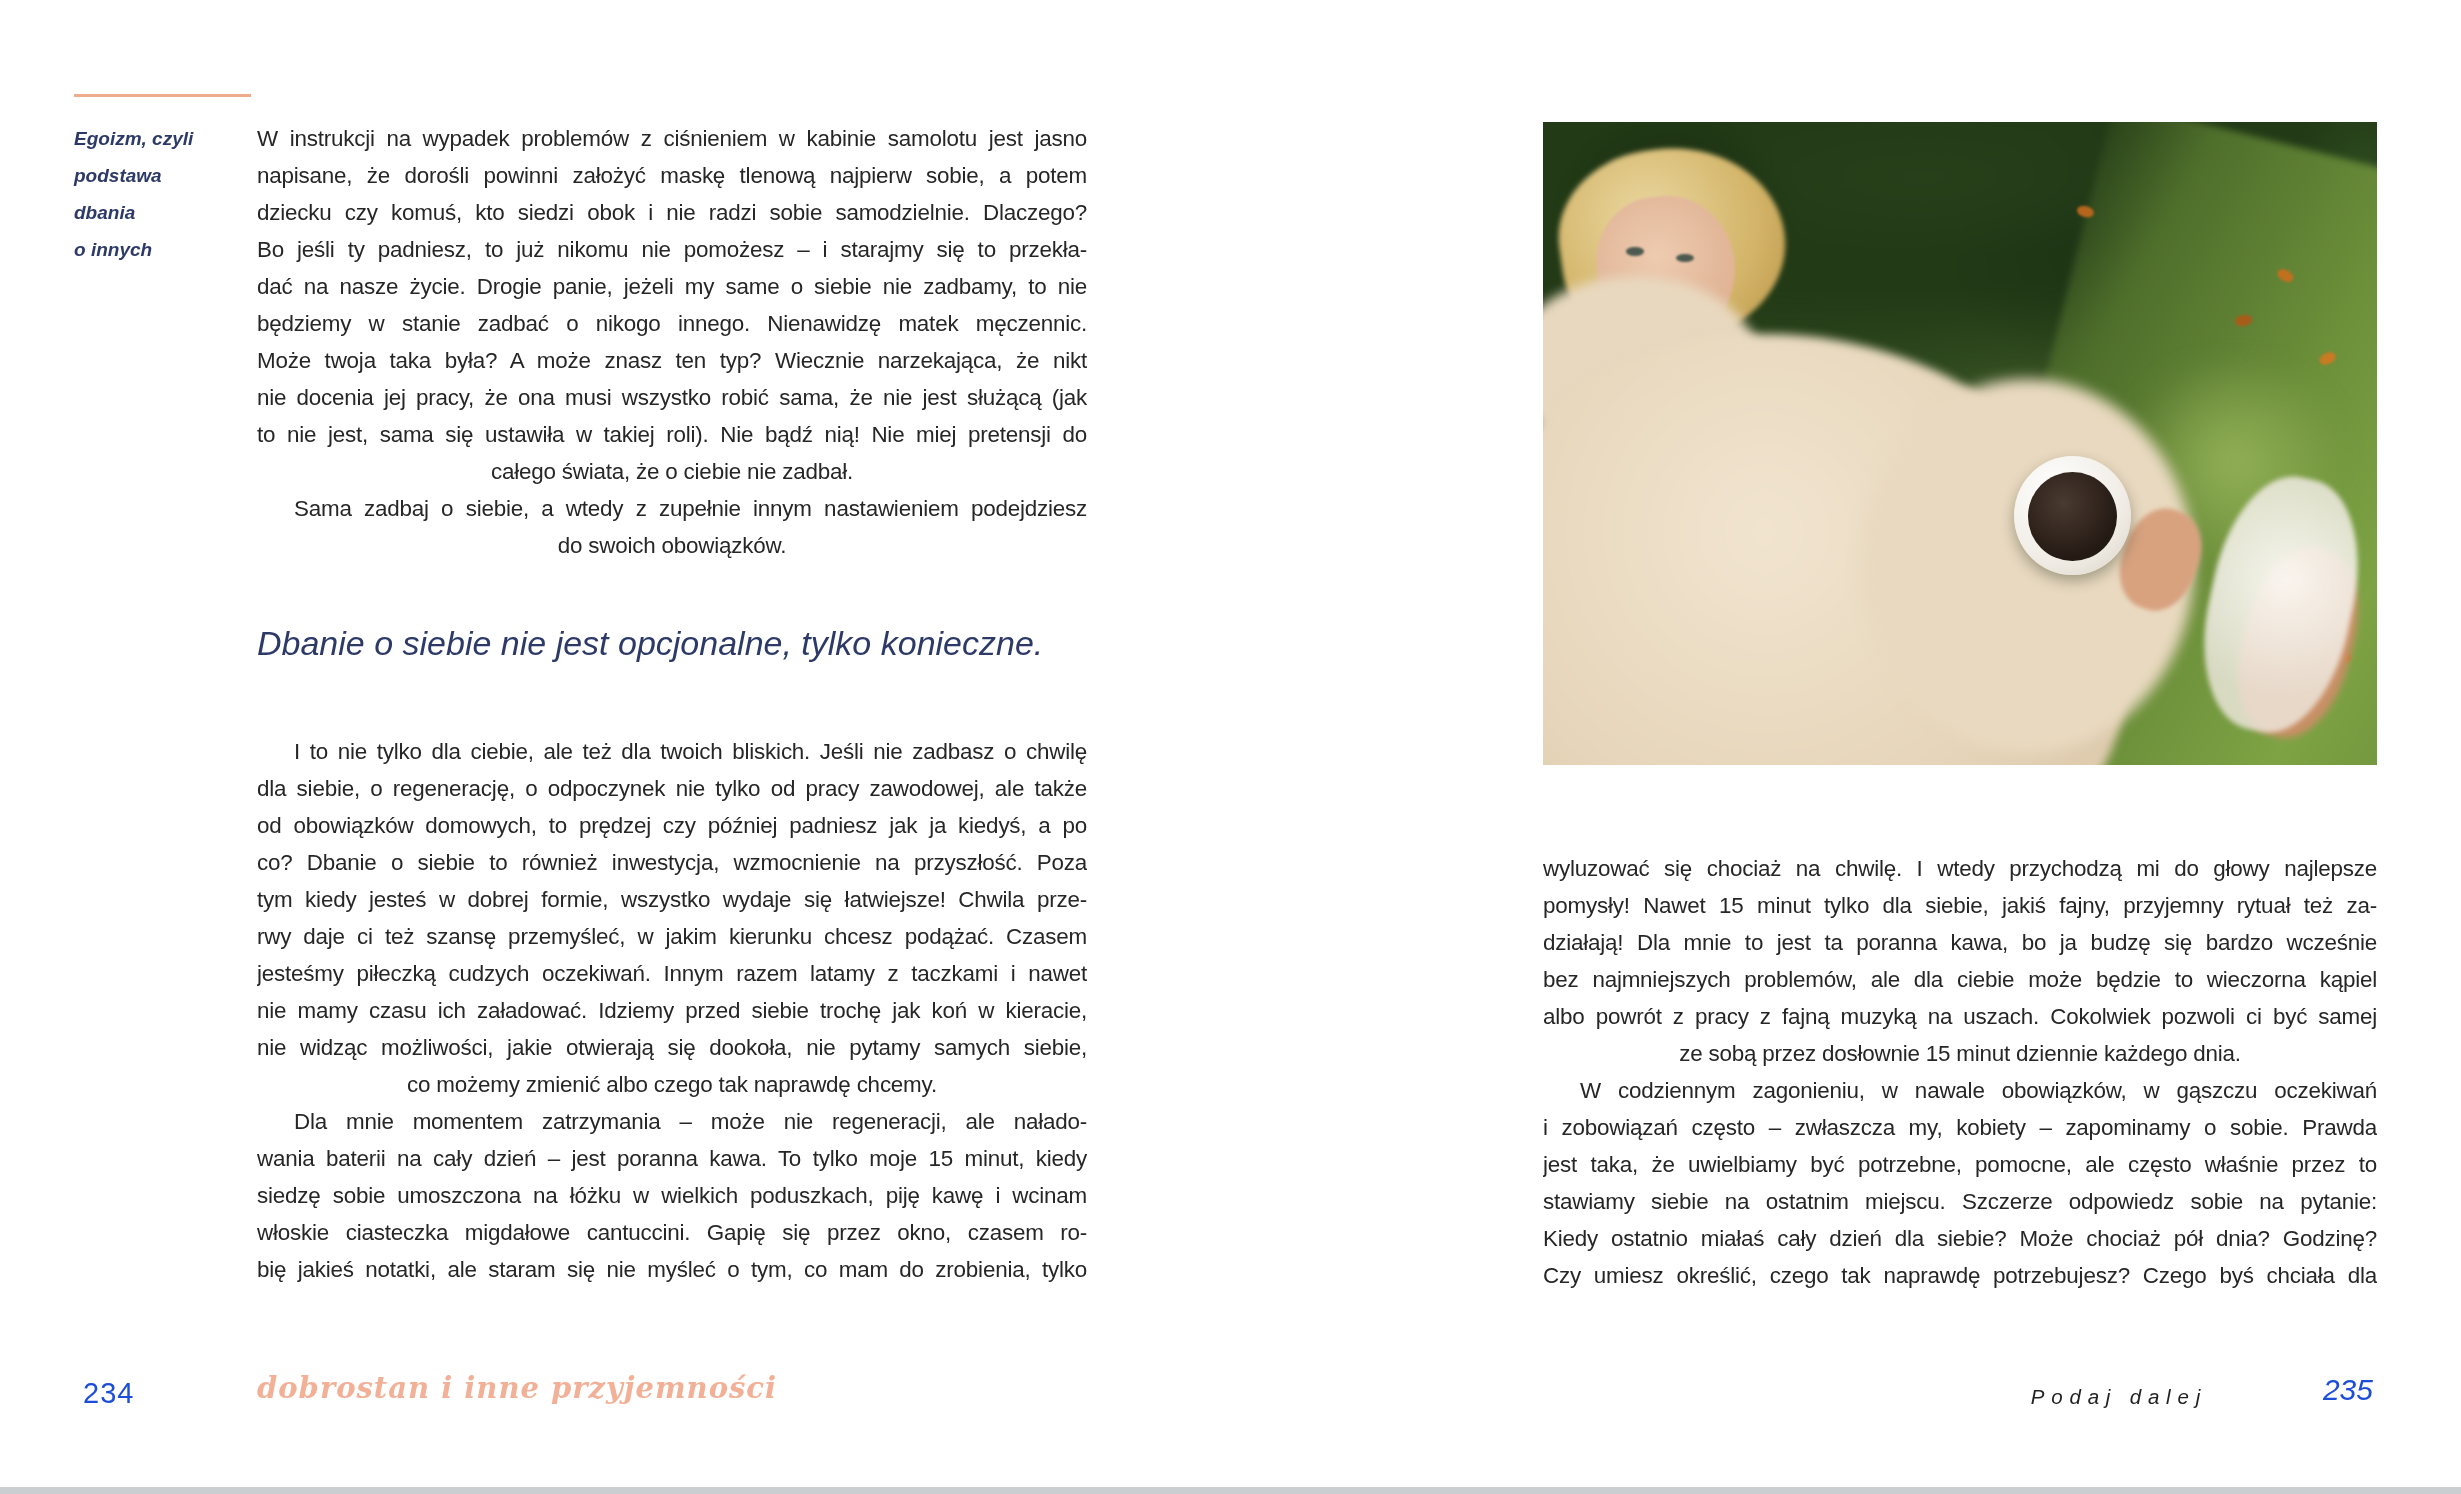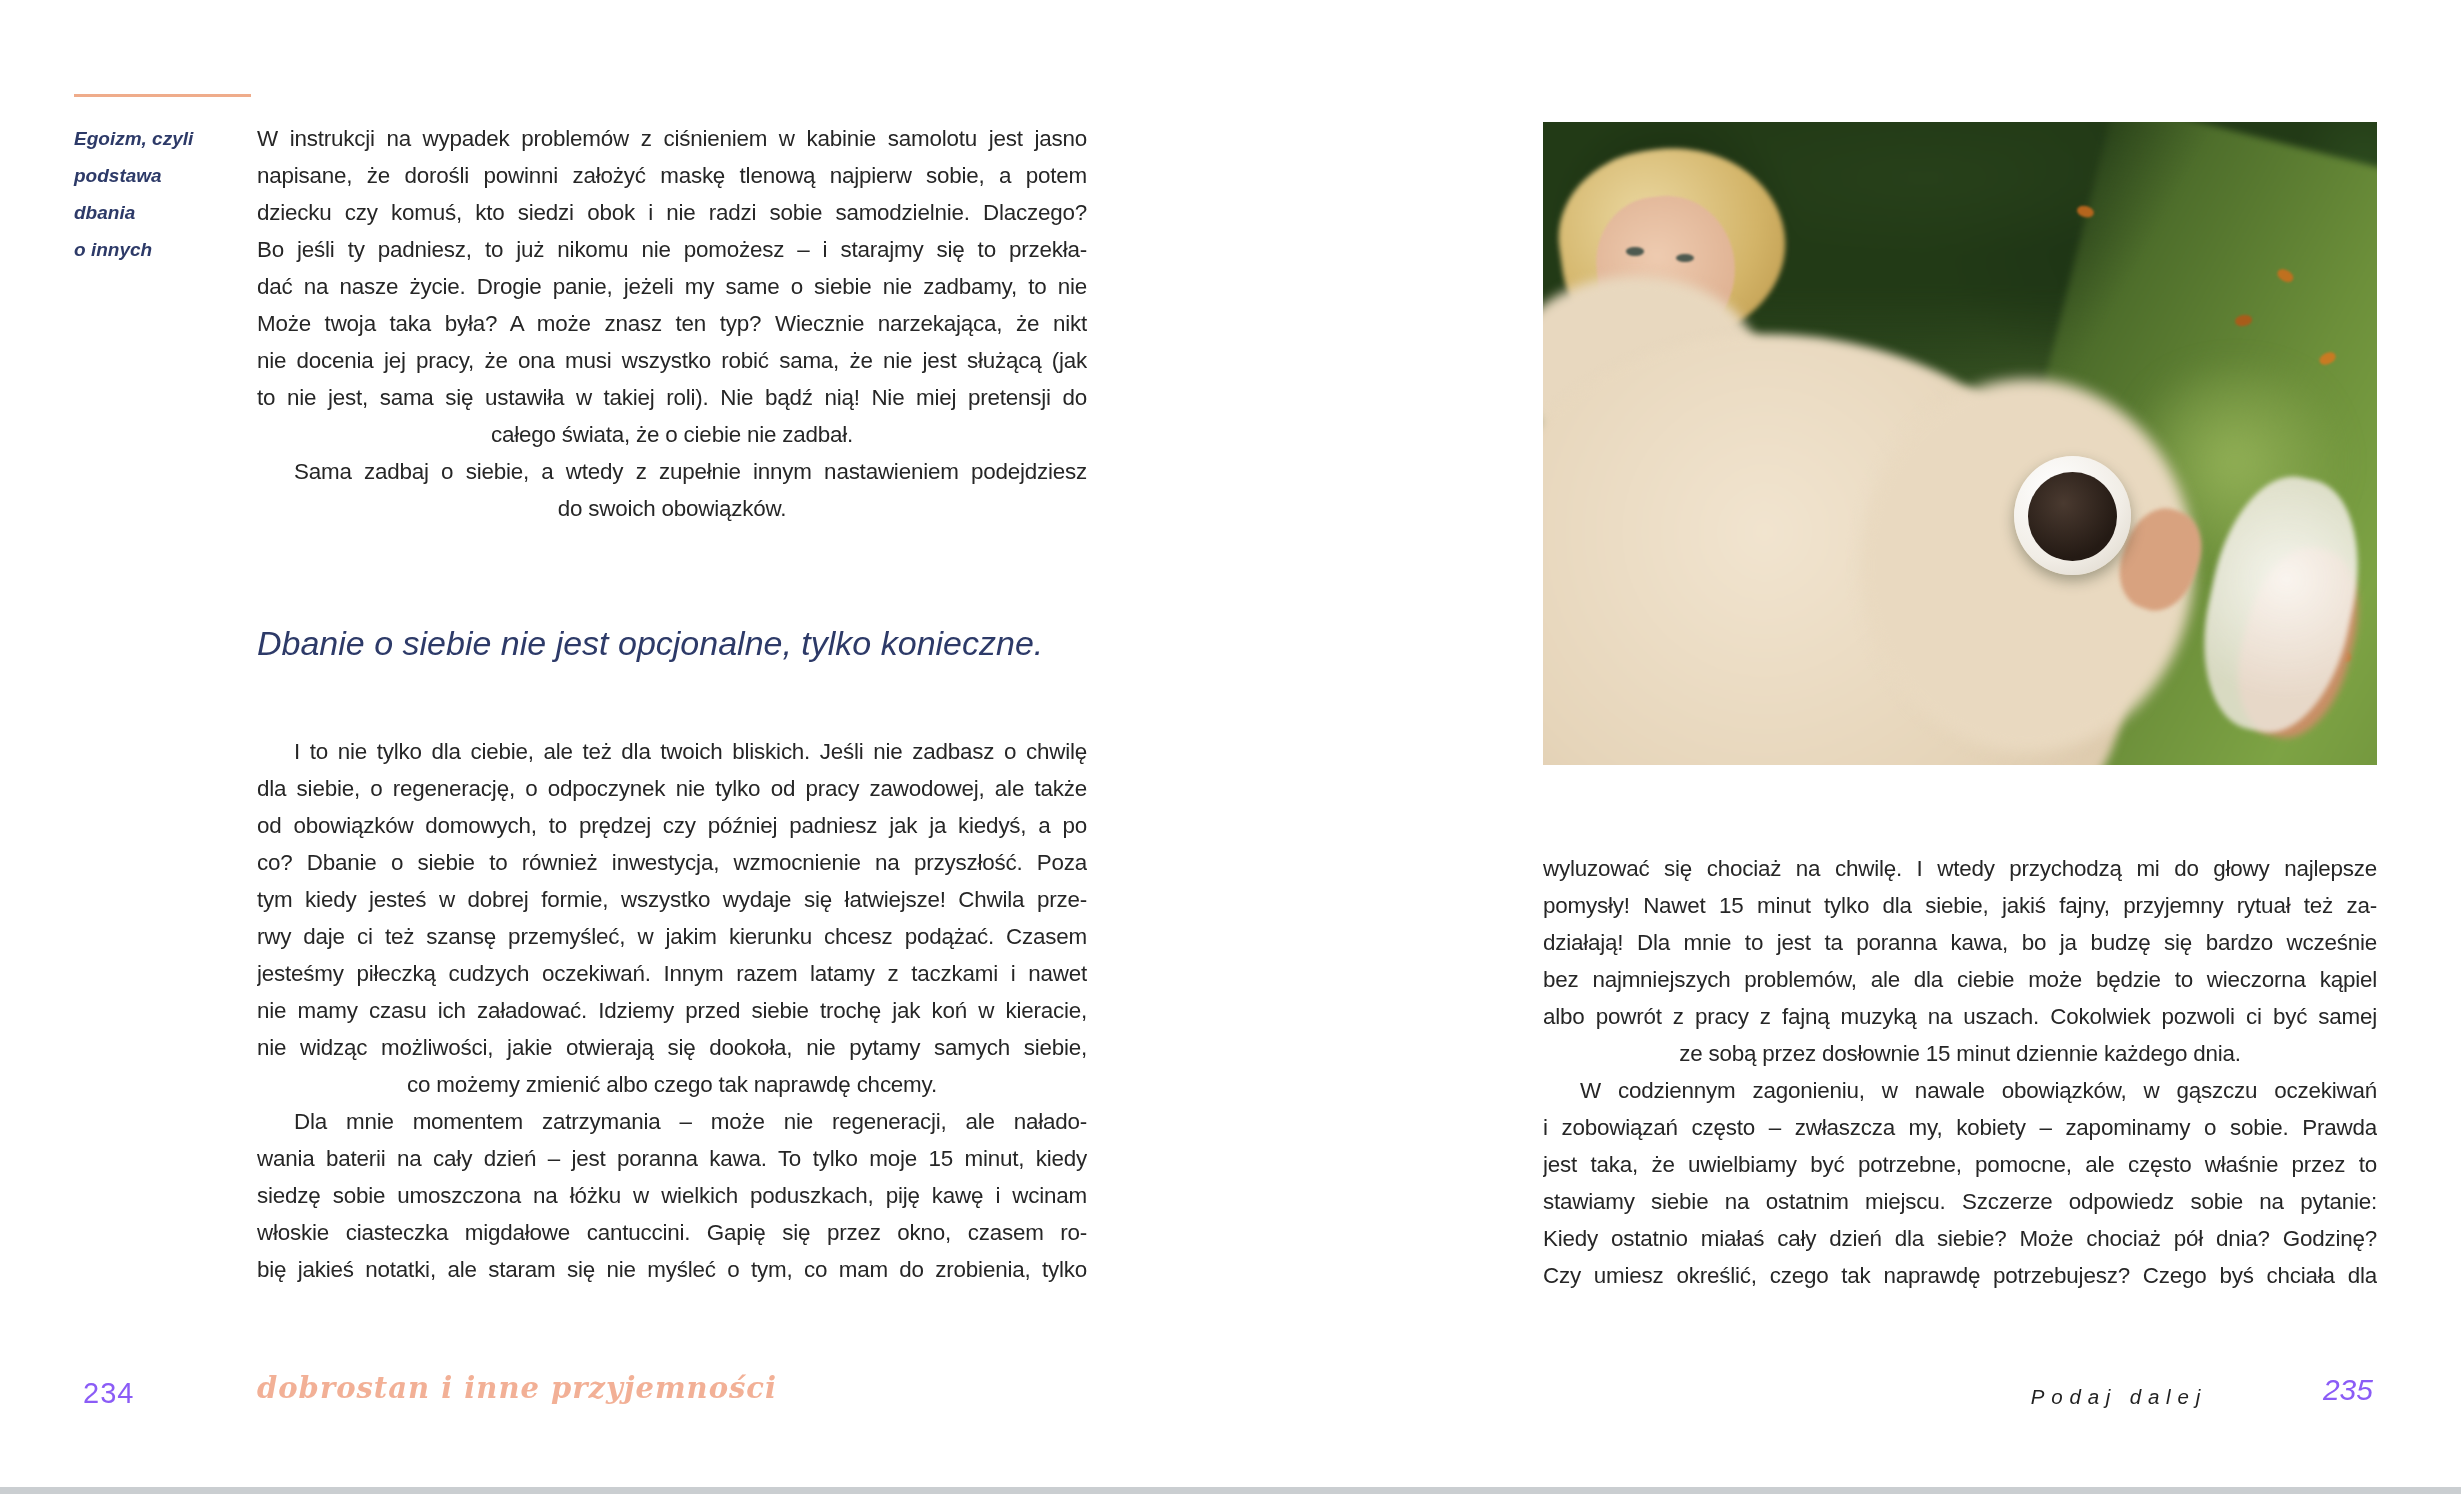--- a/index.html
+++ b/index.html
@@ -16,21 +16,21 @@
   .jline.indent{text-indent:37px;}
   
   .margin-rule{position:absolute;left:74px;top:94px;width:177px;height:2.9px;background:#efac8b;}
   .margin-note{position:absolute;left:74px;top:120px;width:181px;
     color:#2d3a68;font-weight:bold;font-style:italic;font-size:19px;}
   .mline{height:37px;line-height:37px;}
   
   .heading{position:absolute;left:257px;top:624px;width:839px;margin:0;
     color:#2d3a68;font-style:italic;font-weight:400;font-size:34px;line-height:39px;}
   
-  .pagenum{position:absolute;color:#8b5cf6;}
+  .pagenum{position:absolute;color:#1d4ed8;}
   .pn-left{left:83px;top:1377px;font-size:29px;letter-spacing:1px;}
   .pn-right{right:89px;top:1373px;font-size:30px;font-style:italic;}
   .footer-title{position:absolute;left:257px;top:1371px;
     font-family:"DejaVu Serif", serif;font-style:italic;font-weight:bold;
     font-size:29px;color:#f2b096;letter-spacing:1px;}
   .footer-label{position:absolute;right:255px;top:1385px;
     font-size:20.5px;font-style:italic;letter-spacing:6.8px;color:#222;margin-left:10px;}
   .bottom-edge{position:absolute;left:0;bottom:0;width:100%;height:6.8px;background:#caced1;}
   
   .photo{position:absolute;left:1543px;top:122px;width:834px;height:643px;overflow:hidden;
@@ -95,20 +95,21 @@
       <div class="mline">o innych</div>
     </div>
 
   <div class="col" style="left:257px;top:120px;">
 
   <div class="jline">W instrukcji na wypadek problemów z ciśnieniem w kabinie samolotu jest jasno</div>
       <div class="jline">napisane, że dorośli powinni założyć maskę tlenową najpierw sobie, a potem</div>
       <div class="jline">dziecku czy komuś, kto siedzi obok i nie radzi sobie samodzielnie. Dlaczego?</div>
       <div class="jline">Bo jeśli ty padniesz, to już nikomu nie pomożesz – i starajmy się to przekła-</div>
       <div class="jline">dać na nasze życie. Drogie panie, jeżeli my same o siebie nie zadbamy, to nie</div>
+      <div class="jline">będziemy w stanie zadbać o nikogo innego. Nienawidzę matek męczennic.</div>
       <div class="jline">Może twoja taka była? A może znasz ten typ? Wiecznie narzekająca, że nikt</div>
       <div class="jline">nie docenia jej pracy, że ona musi wszystko robić sama, że nie jest służącą (jak</div>
       <div class="jline">to nie jest, sama się ustawiła w takiej roli). Nie bądź nią! Nie miej pretensji do</div>
       <div class="jline end">całego świata, że o ciebie nie zadbał.</div>
       <div class="jline indent">Sama zadbaj o siebie, a wtedy z zupełnie innym nastawieniem podejdziesz</div>
       <div class="jline end">do swoich obowiązków.</div>
     </div>
 
   <h2 class="heading">Dbanie o siebie nie jest opcjonalne, tylko konieczne.</h2>
 

